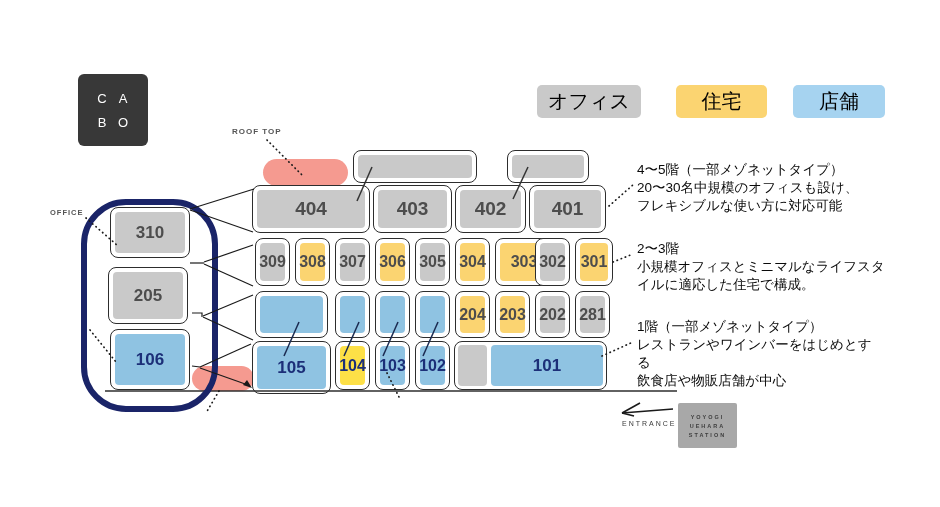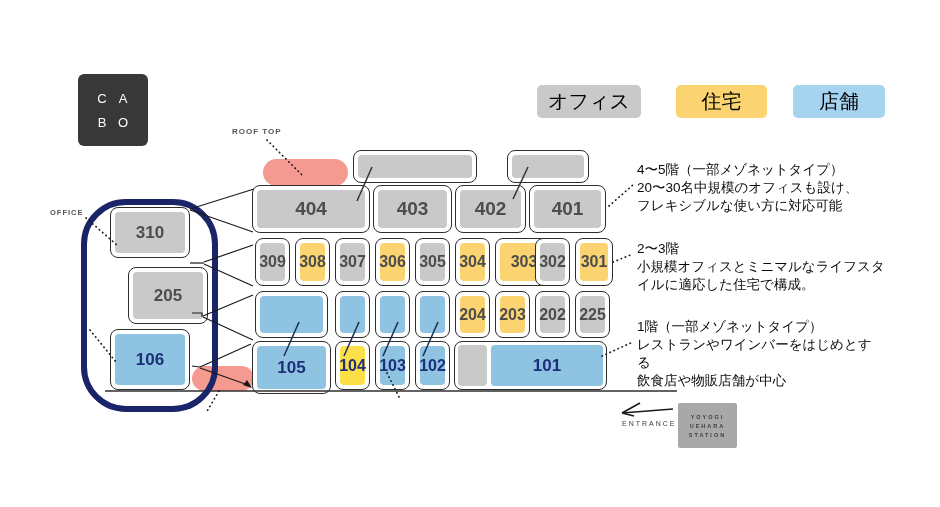--- a/index.html
+++ b/index.html
@@ -123,41 +123,41 @@
       <div class="unit" style="left: 455px; top: 291px; width: 35px; height: 47px;">
         <div class="unit-fill" style="background: rgb(251, 212, 113); font-size: 16px; color: rgb(77, 77, 77);">204</div>
       </div>
       <div class="unit" style="left: 495px; top: 291px; width: 35px; height: 47px;">
         <div class="unit-fill" style="background: rgb(251, 212, 113); font-size: 16px; color: rgb(77, 77, 77);">203</div>
       </div>
       <div class="unit" style="left: 535px; top: 291px; width: 35px; height: 47px;">
         <div class="unit-fill" style="background: rgb(201, 201, 201); font-size: 16px; color: rgb(77, 77, 77);">202</div>
       </div>
       <div class="unit" style="left: 575px; top: 291px; width: 35px; height: 47px;">
-        <div class="unit-fill" style="background: rgb(201, 201, 201); font-size: 16px; color: rgb(77, 77, 77);">225</div>
+        <div class="unit-fill" style="background: rgb(201, 201, 201); font-size: 16px; color: rgb(77, 77, 77);">281</div>
       </div>
       <div class="unit" style="left: 252px; top: 341px; width: 79px; height: 53px;">
         <div class="unit-fill" style="background: rgb(143, 195, 226); font-size: 17px; color: rgb(28, 47, 120);">105</div>
       </div>
       <div class="unit" style="left: 335px; top: 341px; width: 35px; height: 49px;">
         <div class="unit-fill" style="background: #fde047; font-size: 16px; color: rgb(28, 47, 120);">104</div>
       </div>
       <div class="unit" style="left: 375px; top: 341px; width: 35px; height: 49px;">
         <div class="unit-fill" style="background: rgb(143, 195, 226); font-size: 16px; color: rgb(28, 47, 120);">103</div>
       </div>
       <div class="unit" style="left: 415px; top: 341px; width: 35px; height: 49px;">
         <div class="unit-fill" style="background: rgb(143, 195, 226); font-size: 16px; color: rgb(28, 47, 120);">102</div>
       </div>
       <div class="unit" style="left: 454px; top: 341px; width: 153px; height: 49px;"></div>
       <div class="unit-part" style="left: 458px; top: 345px; width: 29px; height: 41px; background: rgb(201, 201, 201); font-size: 14px; color: rgb(77, 77, 77);"></div>
       <div class="unit-part" style="left: 491px; top: 345px; width: 112px; height: 41px; background: rgb(143, 195, 226); font-size: 17px; color: rgb(28, 47, 120);">101</div>
       <div class="unit" style="left: 110px; top: 207px; width: 80px; height: 51px;">
         <div class="unit-fill" style="background: rgb(201, 201, 201); font-size: 17px; color: rgb(77, 77, 77);">310</div>
       </div>
-      <div class="unit" style="left: 128px; top: 267px; width: 80px; height: 57px;">
+      <div class="unit" style="left: 108px; top: 267px; width: 80px; height: 57px;">
         <div class="unit-fill" style="background: rgb(201, 201, 201); font-size: 17px; color: rgb(77, 77, 77);">205</div>
       </div>
       <div class="unit" style="left: 110px; top: 329px; width: 80px; height: 61px;">
         <div class="unit-fill" style="background: rgb(143, 195, 226); font-size: 17px; color: rgb(28, 47, 120);">106</div>
       </div>
     </div>
 
   <div class="note" style="top:161px;">
       <div>4〜5階（一部メゾネットタイプ）</div>
       <div>20〜30名中規模のオフィスも設け、</div>

